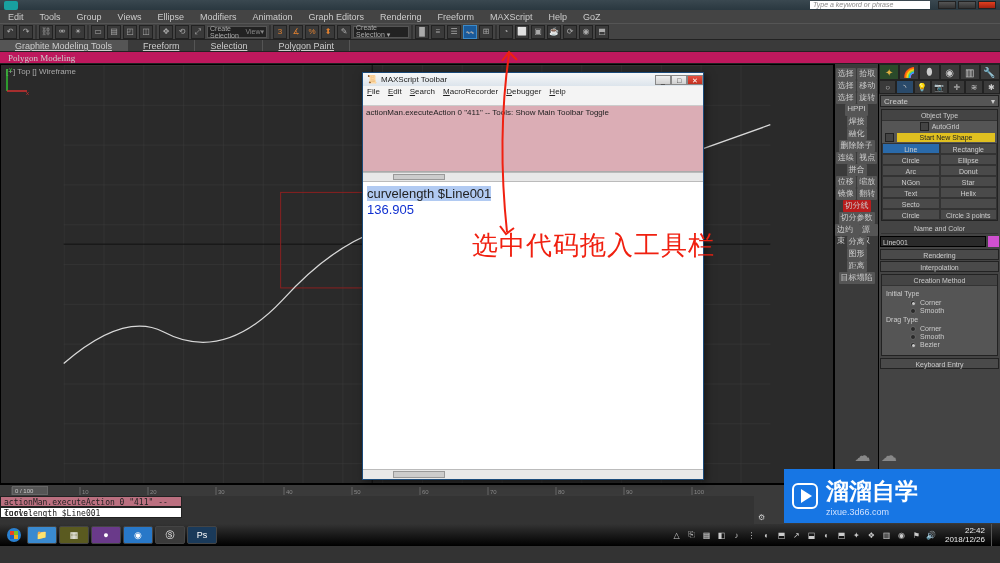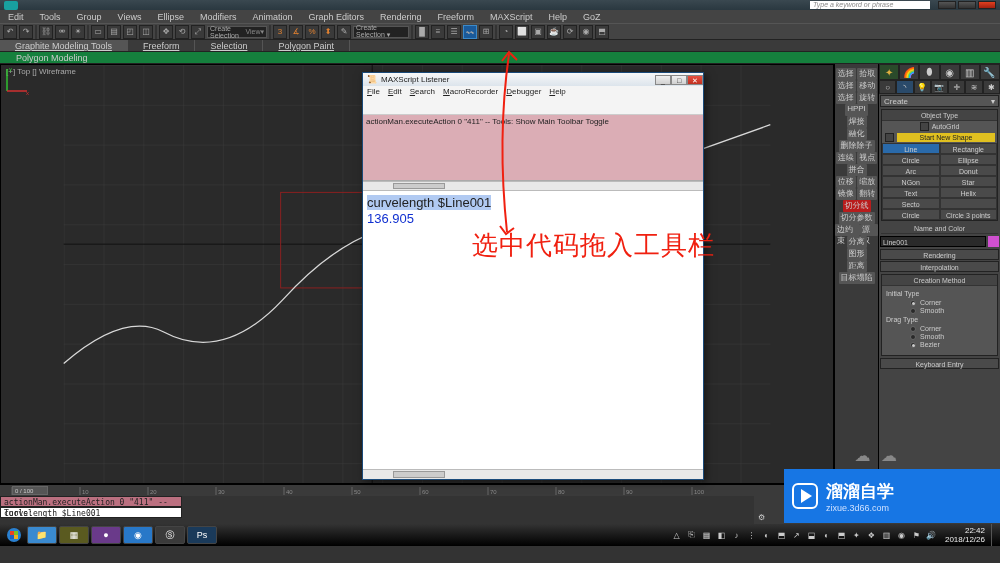--- a/index.html
+++ b/index.html
@@ -20,21 +20,21 @@
 
 .toolbar { height: 17px; background: #444; border-top: 1px solid #555; border-bottom: 1px solid #222; display: flex; align-items: center; gap: 2px; padding: 0 3px; }
 .tbtn { width: 14px; height: 14px; background: #3a3a3a; border: 1px solid #222; display: inline-flex; align-items: center; justify-content: center; font-size: 8px; color: #aaa; }
 .tbtn.highlight { background: #1a5a9a; border-color: #3a8aca; }
 .tb-sep { width: 2px; height: 14px; background: #333; }
 .createsel { width: 60px; height: 12px; background: #222; border: 1px solid #555; font-size: 7px; color: #aaa; display: flex; align-items: center; padding: 0 2px; }
 
 
 .ribbon { height: 12px; background: #3a3a3a; border-bottom: 1px solid #222; display: flex; font-size: 9px; }
 .ribbon span { padding: 0 15px; line-height: 12px; border-right: 1px solid #555; text-decoration: underline; }
-.sub-ribbon { height: 12px; background: #15803d; border-bottom: 1px solid #222; font-size: 9px; padding: 0 16px; line-height: 12px; }
+.sub-ribbon { height: 12px; background: #be185d; border-bottom: 1px solid #222; font-size: 9px; padding: 0 8px; line-height: 12px; font-family: Liberation Serif, serif; }
 
 
 .main { display: flex; height: 420px; }
 
 
 .viewport { flex: 1; background: #2a2a2a; position: relative; border: 1px solid #000; }
 .viewport svg { position: absolute; inset: 0; width: 100%; height: 100%; }
 .vp-label { position: absolute; top: 2px; left: 5px; font-size: 8px; color: #aaa; }
 .axis { position: absolute; bottom: 10px; left: 14px; }
 
@@ -104,21 +104,21 @@
   display: flex; flex-direction: column;
 }
 .listener-title {
   height: 13px; background: linear-gradient(#f8f8f8, #dce4ec);
   display: flex; align-items: center; font-size: 8px; color: #222;
 }
 .listener-title .lic { width: 12px; height: 12px; margin: 0 3px; display: flex; align-items: center; justify-content: center; font-size: 8px; }
 .listener-title .winbtns { margin-left: auto; display: flex; }
 .listener-title .wb { width: 16px; height: 10px; background: linear-gradient(#f0f0f0,#d0d0d0); border: 1px solid #888; font-size: 7px; text-align: center; line-height: 9px; color: #222; }
 .listener-title .wb.close { background: linear-gradient(#e85040,#c03020); color: #fff; }
-.listener-menu { height: 29px; background: #f4f4f4; display: flex; font-size: 8px; color: #222; border-bottom: 1px solid #ccc; }
+.listener-menu { height: 20px; background: #f4f4f4; display: flex; font-size: 8px; color: #222; border-bottom: 1px solid #ccc; }
 .listener-menu span { padding: 0 4px; line-height: 12px; }
 .listener-menu span u { text-decoration: underline; }
 .listener-top {
   height: 66px; background: #dbadb5; font-family: monospace; font-size: 8px;
   color: #222; padding: 2px 3px; border-bottom: 1px solid #aaa;
 }
 .listener-sb1 { height: 10px; background: #e8e8e8; border-top: 1px solid #bbb; border-bottom: 1px solid #bbb; position: relative; }
 .listener-sb1::after { content: ''; position: absolute; left: 30px; width: 50px; top: 1px; bottom: 1px; background: #ccc; border: 1px solid #999; }
 .listener-body {
   flex: 1; background: #fff; font-family: monospace; font-size: 13px;
@@ -130,21 +130,21 @@
 .listener-sb2::after { content: ''; position: absolute; left: 30px; width: 50px; top: 1px; bottom: 1px; background: #ccc; border: 1px solid #999; }
 
 
 .annotation { position: absolute; left: 472px; top: 228px; color: #f02010; font-size: 26px; font-weight: 500; pointer-events: none; letter-spacing: 1px; }
 .arrow1 { position: absolute; left: 495px; top: 48px; pointer-events: none; }
 
 
 .watermark { position: absolute; right: 0; bottom: 40px; width: 216px; height: 54px; background: #1776e4; display: flex; align-items: center; padding: 0 8px; }
 .watermark .play { width: 26px; height: 26px; border: 2px solid #fff; border-radius: 6px; margin-right: 8px; display: flex; align-items: center; justify-content: center; }
 .watermark .play::after { content: ''; border-left: 11px solid #fff; border-top: 7px solid transparent; border-bottom: 7px solid transparent; margin-left: 2px; }
-.watermark .txt1 { color: #fff; font-size: 17px; font-weight: bold; }
+.watermark .txt1 { color: #fff; font-size: 23px; font-weight: bold; }
 .watermark .txt2 { color: #cde0ff; font-size: 9px; display: block; }
 .cloud-icons { position: absolute; right: 100px; bottom: 98px; color: #888; font-size: 16px; letter-spacing: 3px; }
 </style>
 </head>
 <body>
 
 <div class="titlebar">
   <div class="logo"></div>
   <div class="search">Type a keyword or phrase</div>
   <div class="winbtns">
@@ -499,21 +499,21 @@
   <div class="tb-clock">
     <div>22:42</div>
     <div>2018/12/26</div>
   </div>
   <div style="width:6px;height:22px;border-left:1px solid #555;"></div>
 </div>
 
 <div class="listener">
   <div class="listener-title">
     <span class="lic">📜</span>
-    <span>MAXScript Listener</span>
+    <span>MAXScript Toolbar</span>
     <div class="winbtns">
       <div class="wb">_</div>
       <div class="wb">□</div>
       <div class="wb close">✕</div>
     </div>
   </div>
   <div class="listener-menu" id="lmenu">
       <span><u>F</u>ile</span>
       <span><u>E</u>dit</span>
       <span><u>S</u>earch</span>

